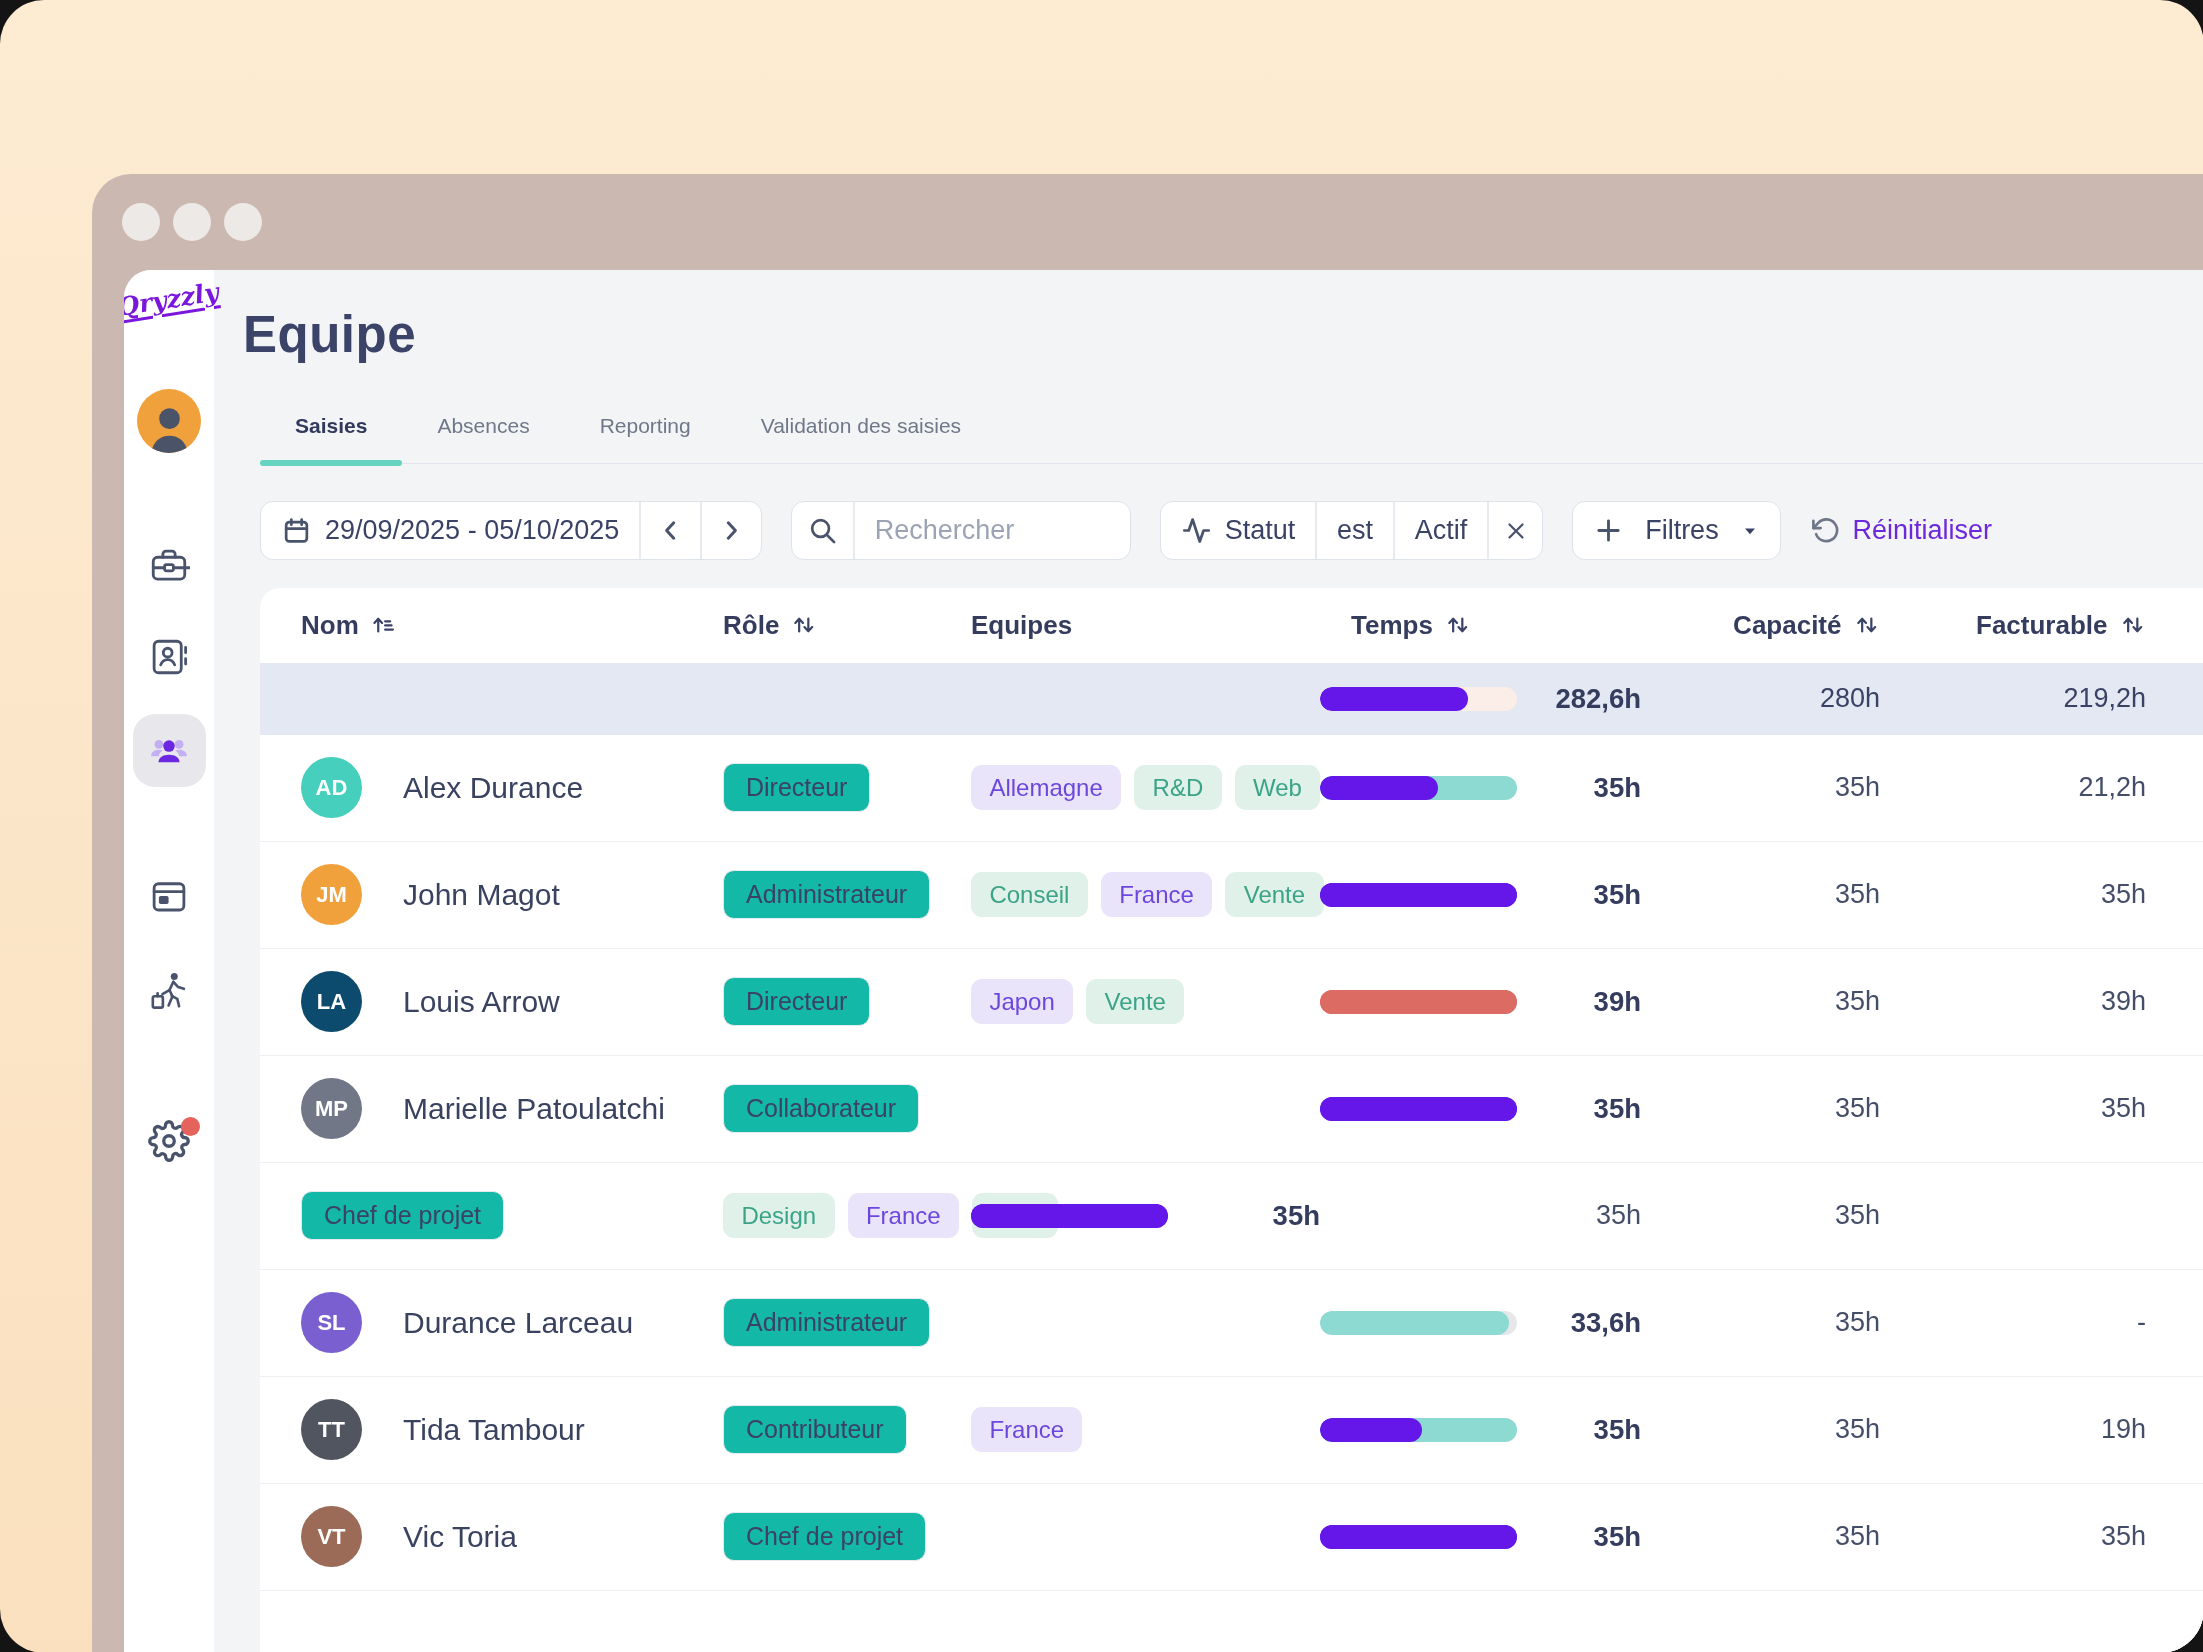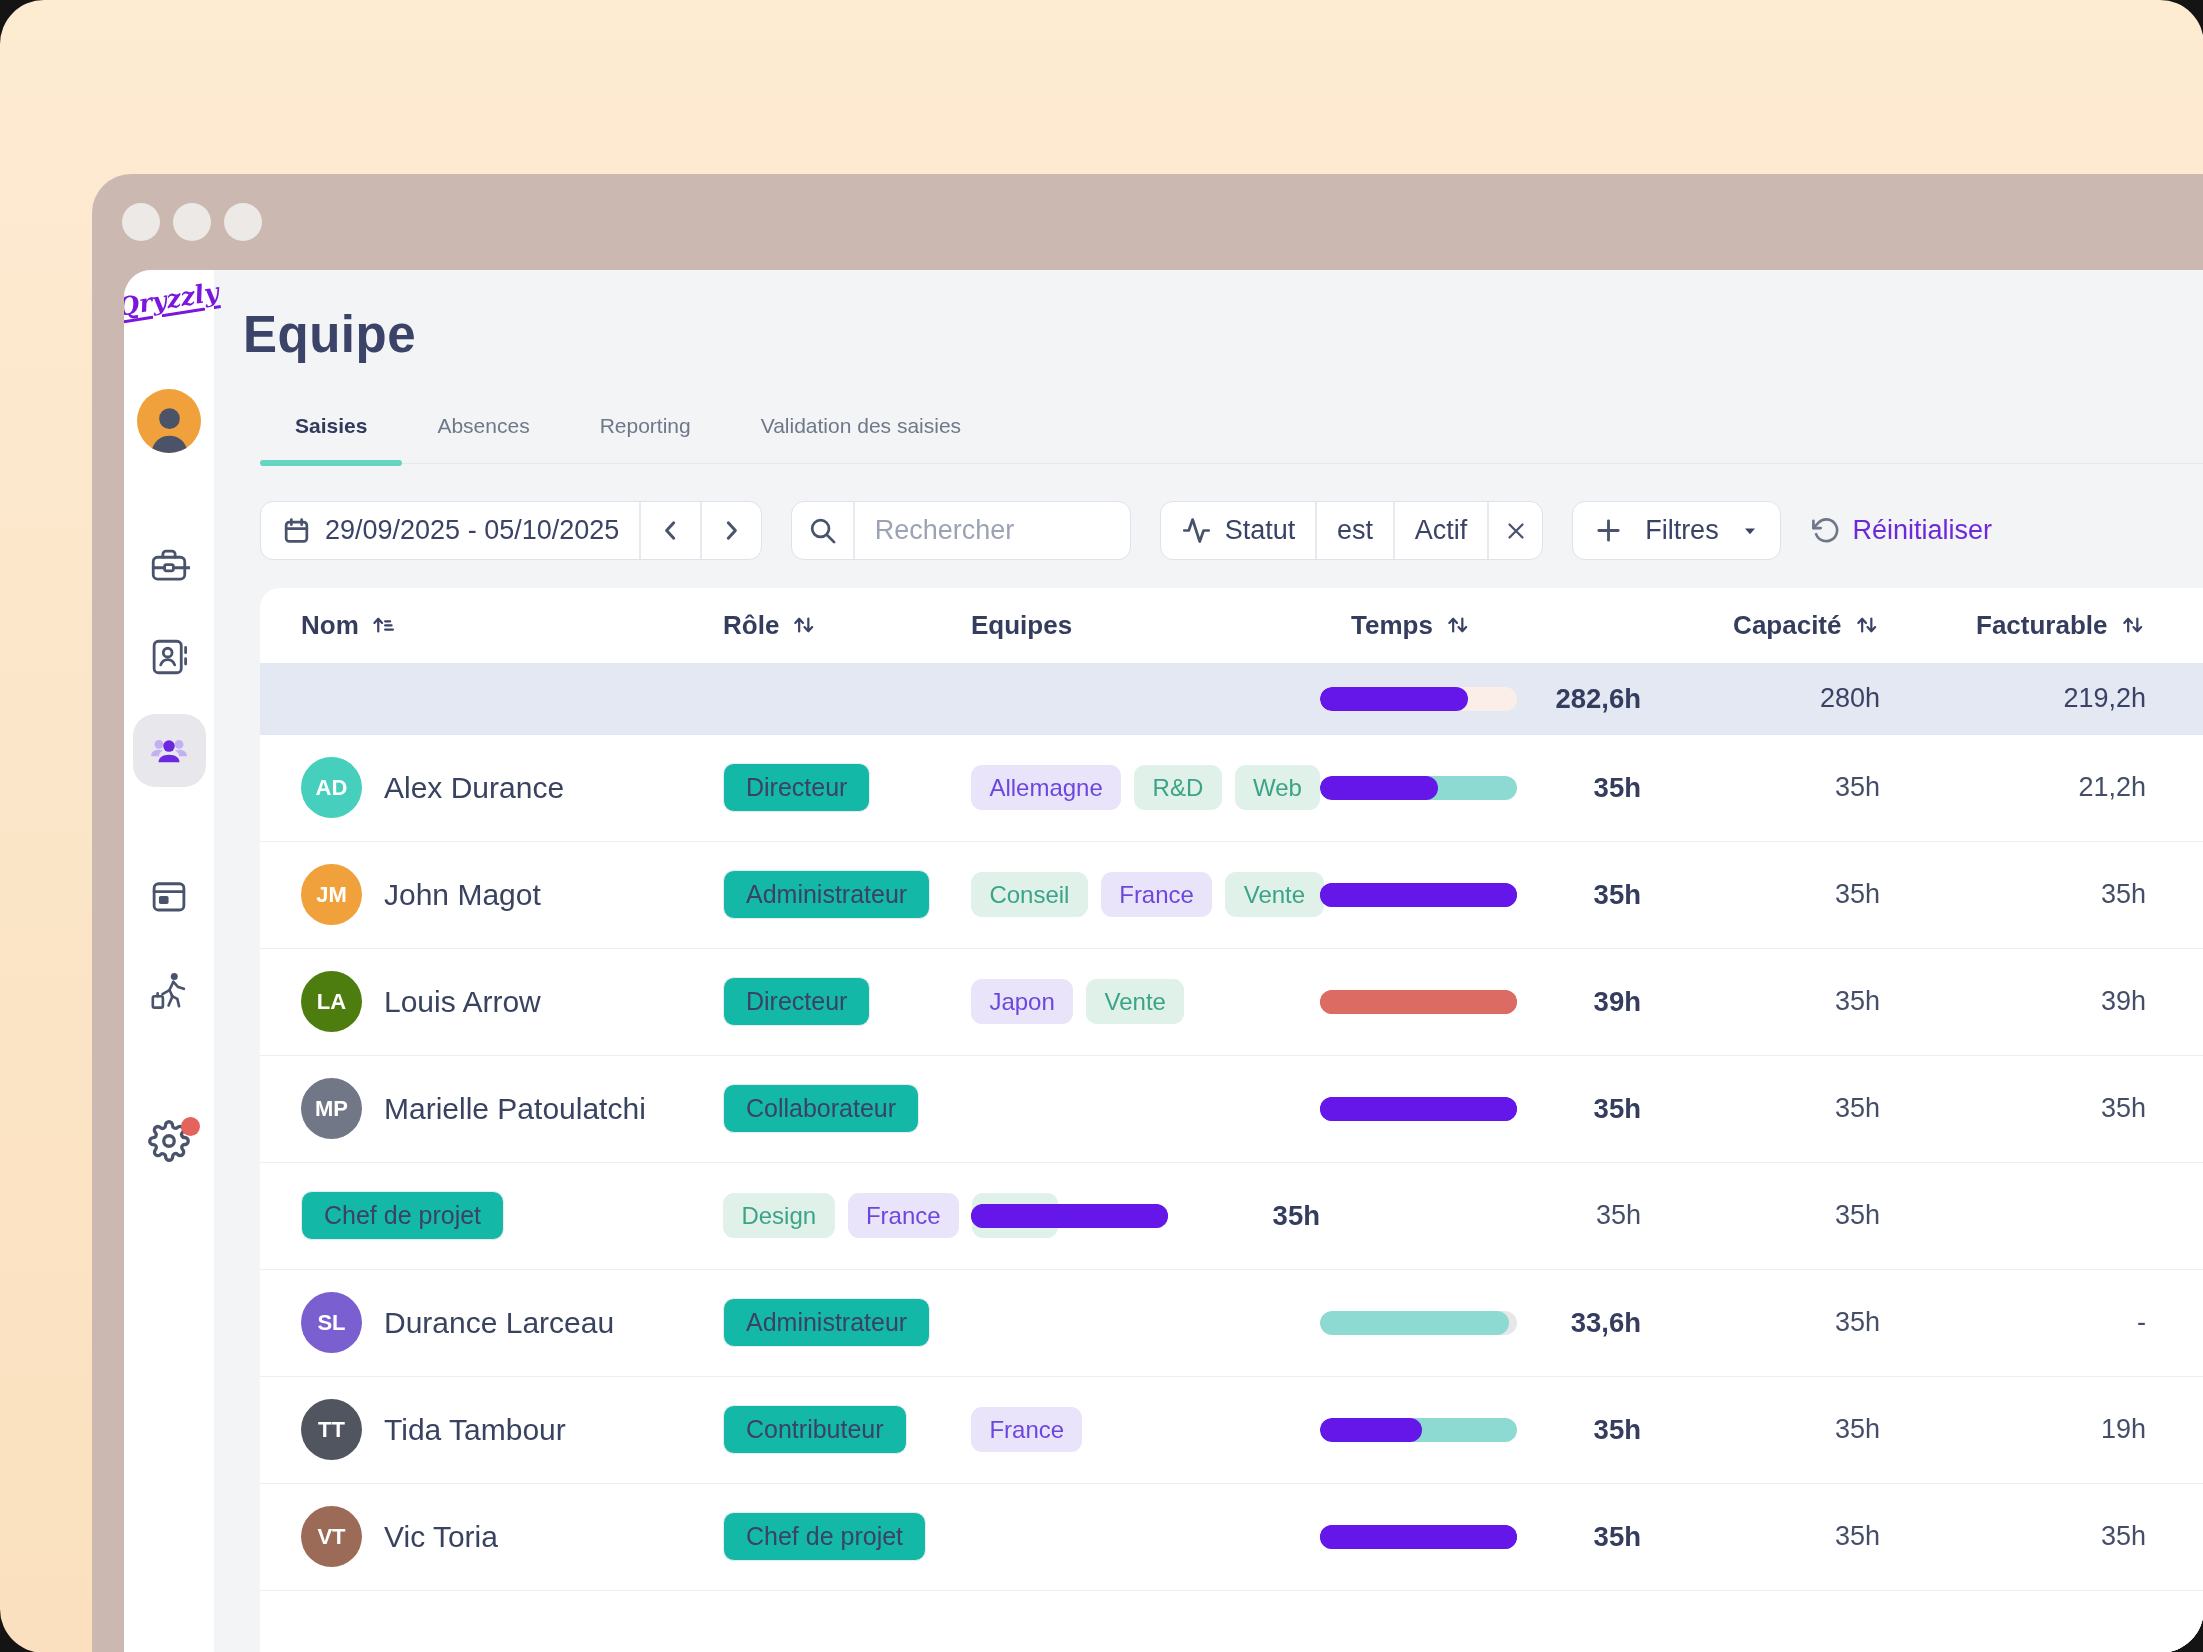--- a/index.html
+++ b/index.html
@@ -71,21 +71,21 @@
   
   .card { margin: 27.5px 0 0 46px; flex: 1; background: #fff; border-radius: 20px 20px 0 0; }
   .trow { display: grid; grid-template-columns: 422px 248px 349px 321px 239px 266px;
           align-items: center; padding: 0 55px 0 41px; }
   .thead { height: 75px; font-size: 26px; font-weight: 700; color: #353D5F; }
   .th { display: flex; align-items: center; gap: 11px; cursor: pointer; }
   .th svg { width: 27.5px; height: 24px; flex-shrink: 0; }
   .th.c3 { padding-left: 31px; } .th.c4, .th.c5 { justify-content: flex-end; }
   .sumrow { height: 72px; background: #E4E8F2; }
   .brow { height: 107px; border-bottom: 0.9px solid #EDEFF3; cursor: pointer; }
-  .namecell { display: flex; align-items: center; gap: 22px; }
+  .namecell { display: flex; align-items: center; gap: 41px; }
   .row-avatar { width: 61px; height: 61px; border-radius: 50%; flex-shrink: 0; display: flex;
                 align-items: center; justify-content: center; color: #fff; font-size: 22px;
                 font-weight: 700; }
   .pname { font-size: 30px; color: #39425F; }
   .rolechip { display: inline-block; background: #14b8a6; border: 1.8px solid #E7EAEF;
               border-radius: 11px; padding: 9.2px 22px; font-size: 25px; color: #3A4265; }
   .tags { display: flex; gap: 13px; }
   .tag { border-radius: 11px; padding: 8.3px 18.4px; font-size: 24px; white-space: nowrap; }
   .tag.purple { background: #E9E4F9; color: #6C47DE; }
   .tag.green  { background: #DFF1E9; color: #3BA487; }
@@ -349,21 +349,21 @@
                   <div class="bartrack" style="background: rgb(101, 23, 234);">
                     <div class="barfill" style="width: 100%; background: rgb(101, 23, 234);"></div>
                   </div>
                   <div class="tempsval">35h</div>
                 </div>
                 <div class="numcell">35h</div>
                 <div class="numcell">35h</div>
               </div>
               <div class="trow brow">
                 <div class="namecell">
-                  <div class="row-avatar" style="background: #4d7c0f;">LA</div>
+                  <div class="row-avatar" style="background: #0c4a6e;">LA</div>
                   <span class="pname">Louis Arrow</span>
                 </div>
                 <div><span class="rolechip">Directeur</span></div>
                 <div class="tags">
                   <span class="tag purple">Japon</span>
                   <span class="tag green">Vente</span>
                 </div>
                 <div class="tempscell">
                   <div class="bartrack" style="background: rgb(219, 107, 99);">
                     <div class="barfill" style="width: 100%; background: rgb(219, 107, 99);"></div>

